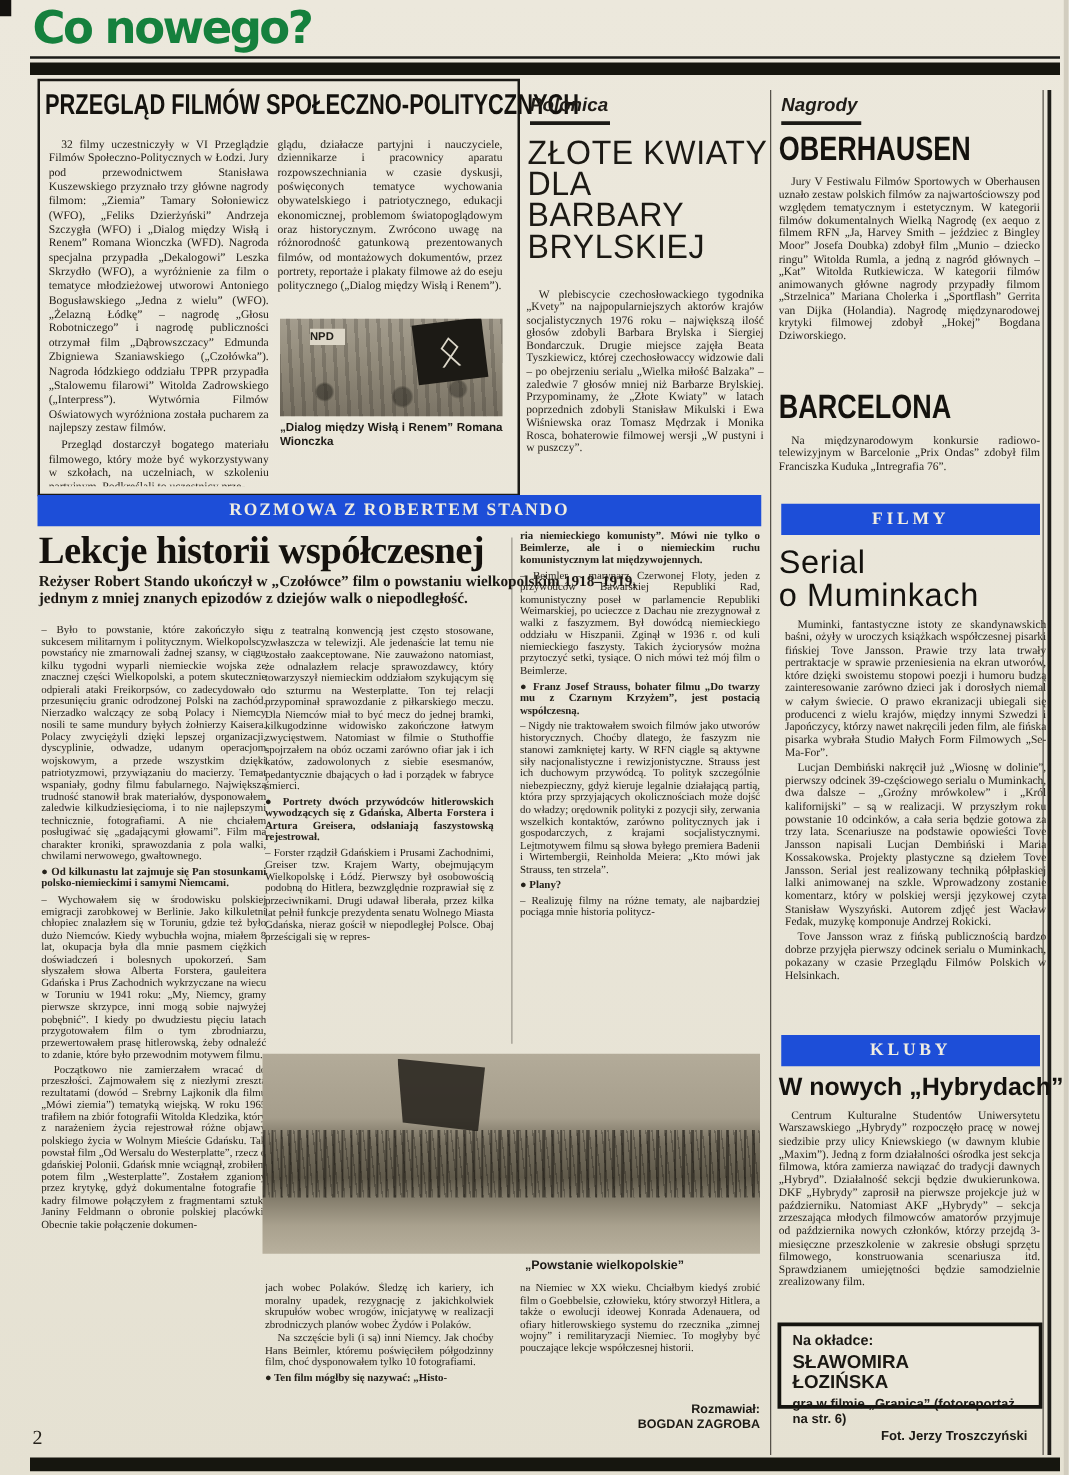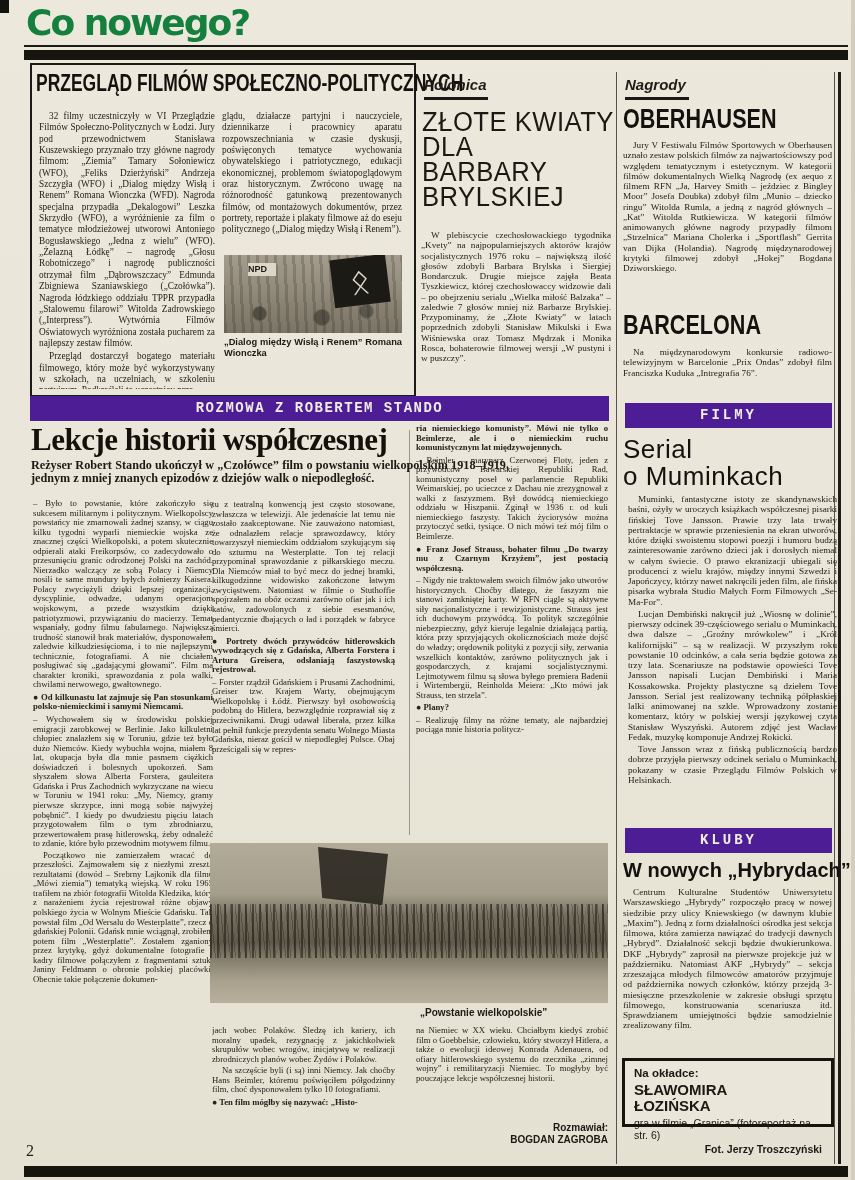--- a/index.html
+++ b/index.html
@@ -74,21 +74,21 @@
   .small-body{font-size:9.2px;line-height:10.25px;text-align:justify;color:#26221b;}
   .polonica-body{left:421px;top:230px;width:190px;height:158px;overflow:hidden;}
   
   .heavy-head{
     font-family:"Liberation Sans",sans-serif;font-weight:bold;font-size:27px;
     white-space:nowrap;transform:scaleX(.8);transform-origin:left center;color:#14120e;
   }
   .oberhausen-body{left:623px;top:140px;width:209px;height:190px;overflow:hidden;}
   .barcelona-body{left:623px;top:347px;width:209px;height:52px;overflow:hidden;}
   .black-bar{
-    background:#4c1d95;color:#efece1;font-family:Liberation Mono, monospace;
+    background:#1d4ed8;color:#efece1;font-family:Liberation Serif, serif;
     font-weight:bold;font-size:14px;letter-spacing:3px;text-align:center;line-height:25px;
   }
   .filmy-bar{left:625px;top:403px;width:207px;height:25px;}
   .muminki-title{
     left:623px;top:436px;font-family:"Liberation Sans",sans-serif;font-weight:normal;
     font-size:26px;line-height:27px;white-space:pre-line;color:#14120e;letter-spacing:.5px;
   }
   .muminki-body{left:628px;top:494px;width:209px;height:332px;overflow:hidden;}
   .kluby-bar{left:625px;top:828px;width:207px;height:25px;}
   .hybrydy-title{
@@ -97,21 +97,21 @@
   }
   .hybrydy-body{left:623px;top:887px;width:209px;height:168px;overflow:hidden;}
   
   .cover-box{
     left:622px;top:1058px;width:212px;height:69px;border:3px solid #15140f;
     box-sizing:border-box;padding:6px 9px;background:#eae6d9;
     font-family:"Liberation Sans",sans-serif;color:#1b1914;
   }
   .cover-label{font-weight:bold;font-size:11.5px;margin-bottom:3px;}
   .cover-name{font-weight:bold;font-size:15px;line-height:16px;white-space:pre-line;margin-bottom:3px;}
-  .cover-line{font-weight:normal;font-size:10.5px;line-height:12px;}
+  .cover-line{font-weight:bold;font-size:10.5px;line-height:12px;}
   .cover-credit{font-weight:bold;font-size:10.5px;text-align:right;margin-top:2px;}
   
   .int-bar{left:30px;top:396px;width:579px;height:25px;letter-spacing:1.5px;}
   .int-headline{
     left:31px;top:422px;font-family:"Liberation Serif",serif;font-weight:bold;
     font-size:31px;color:#14110d;letter-spacing:-.5px;
   }
   .int-intro{
     left:31px;top:459px;width:478px;font-weight:bold;font-size:12.2px;
     line-height:13.4px;text-align:justify;color:#1c1914;

